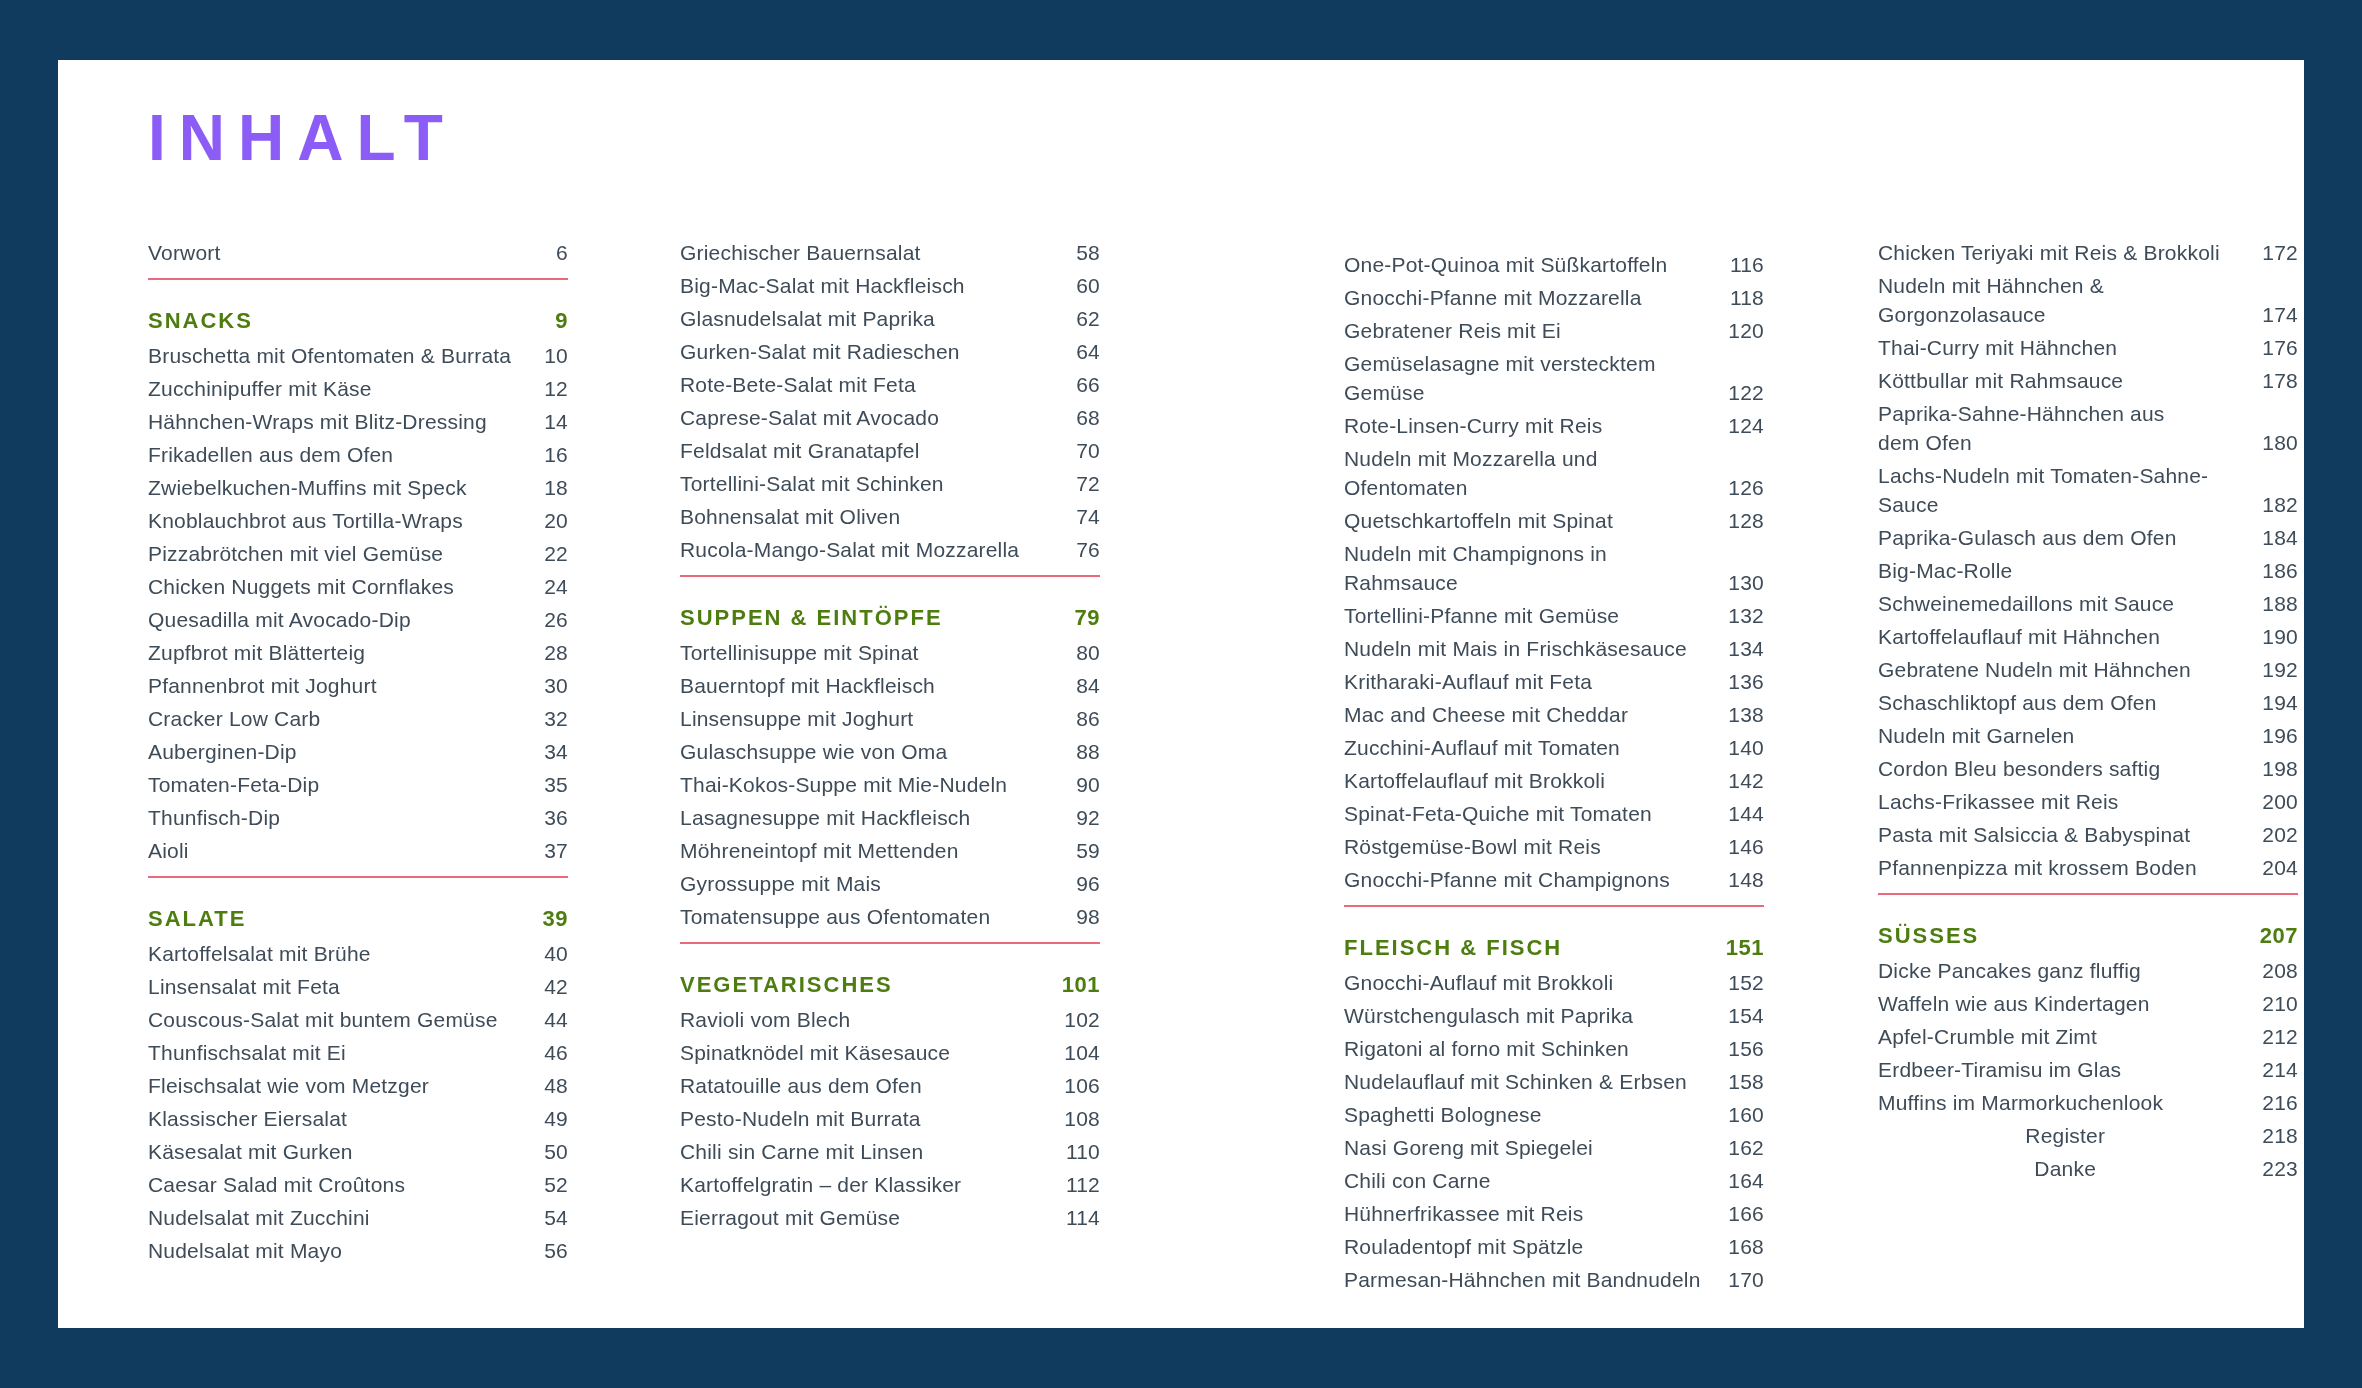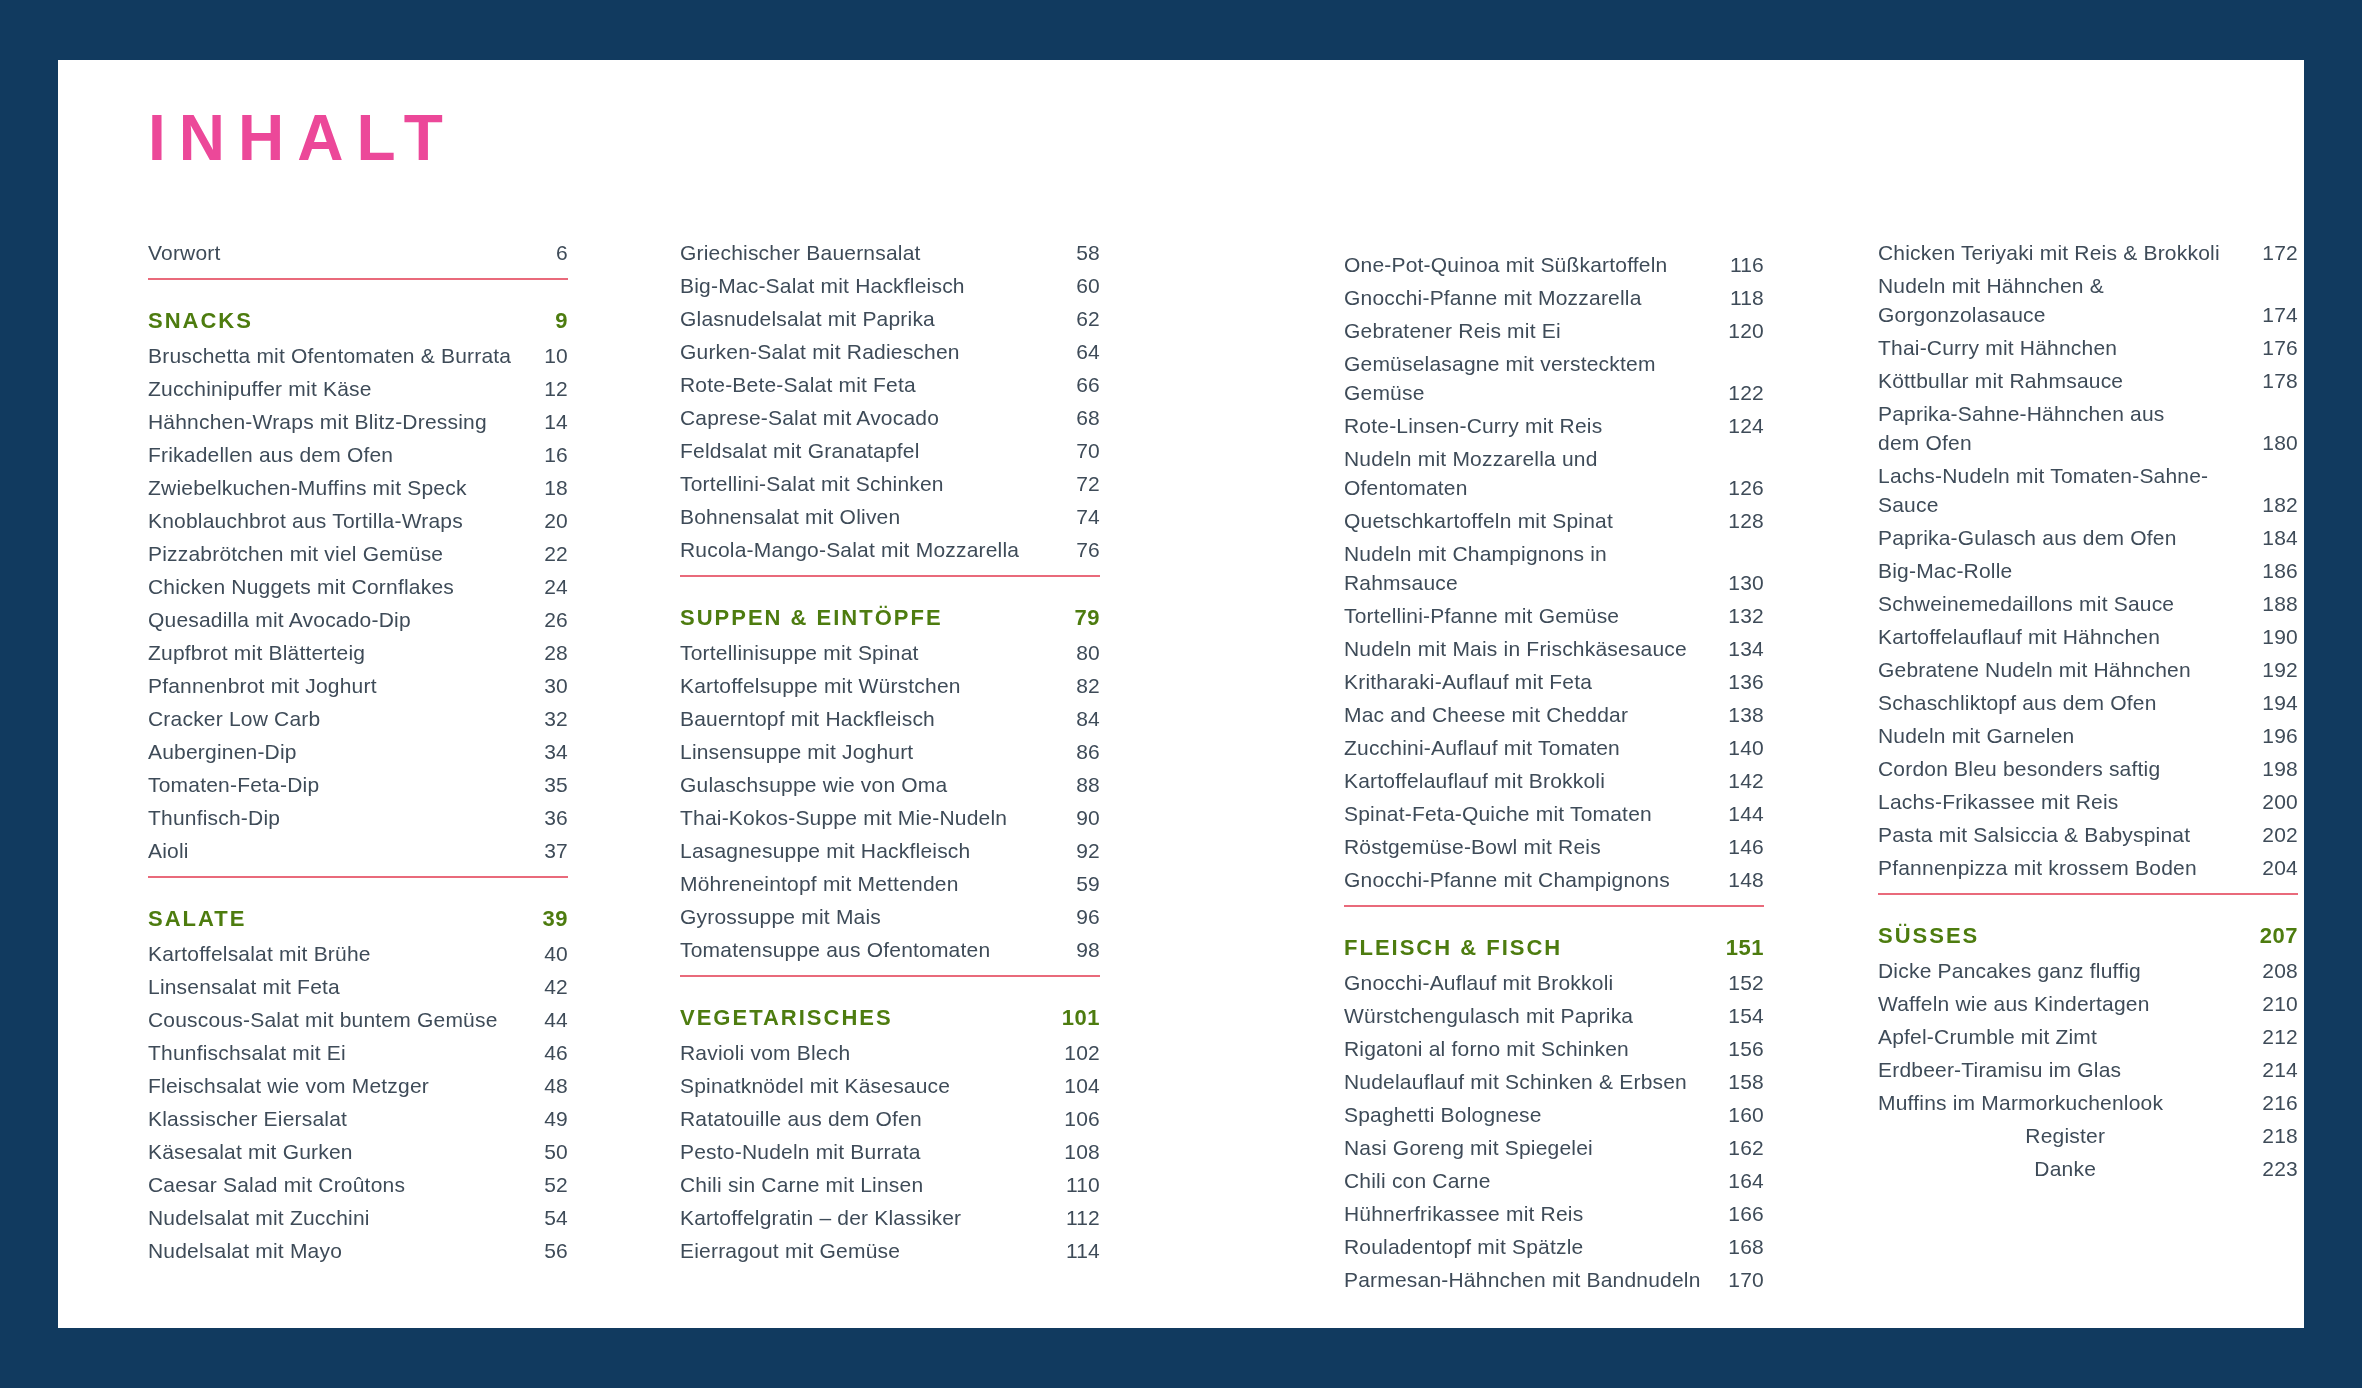--- a/index.html
+++ b/index.html
@@ -13,21 +13,21 @@
   .page {
     position: absolute;
     left: 58px; top: 60px; right: 58px; bottom: 60px;
     background: #ffffff;
   }
   .inner {
     padding: 46px 60px 0 90px;
   }
   h1.title {
     margin: 0 0 66px 0;
-    color: #ec4899;
+    color: #8b5cf6;
     font-size: 64px;
     line-height: 1;
     font-weight: bold;
     letter-spacing: 13px;
   }
   .columns { display: flex; align-items: flex-start; }
   .col { width: 420px; flex: 0 0 420px; }
   .col-1 { margin-right: 112px; }
   .col-2 { margin-right: 244px; }
   .col-3 { margin-right: 114px; margin-top: 12px; }
@@ -238,24 +238,20 @@
           <div class="block">
             <div class="row heading-row">
               <span class="lbl">SUPPEN &amp; EINTÖPFE</span>
               <span class="num">79</span>
             </div>
             <div class="row entry-row">
               <span class="lbl">Tortellinisuppe mit Spinat</span>
               <span class="num">80</span>
             </div>
             <div class="row entry-row">
-              <span class="lbl">Kartoffelsuppe mit Würstchen</span>
-              <span class="num">82</span>
-            </div>
-            <div class="row entry-row">
               <span class="lbl">Bauerntopf mit Hackfleisch</span>
               <span class="num">84</span>
             </div>
             <div class="row entry-row">
               <span class="lbl">Linsensuppe mit Joghurt</span>
               <span class="num">86</span>
             </div>
             <div class="row entry-row">
               <span class="lbl">Gulaschsuppe wie von Oma</span>
               <span class="num">88</span>

